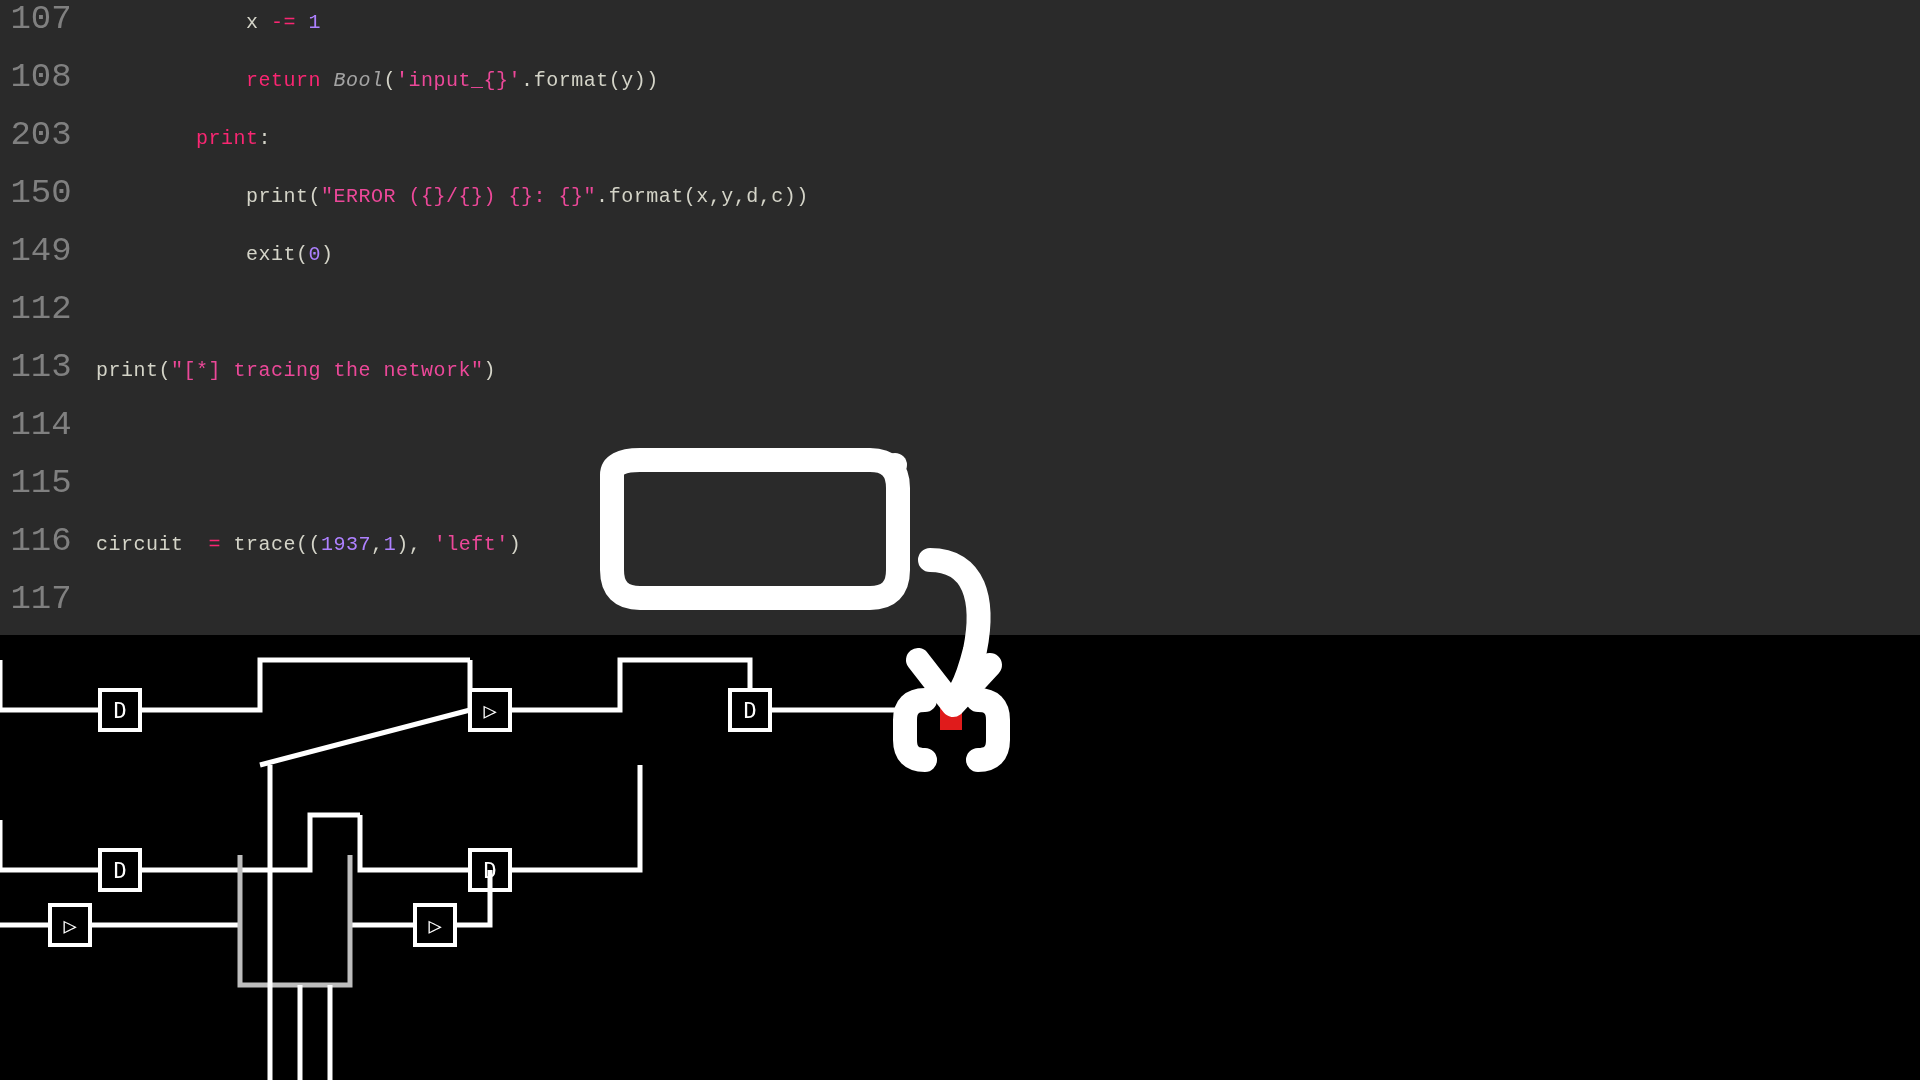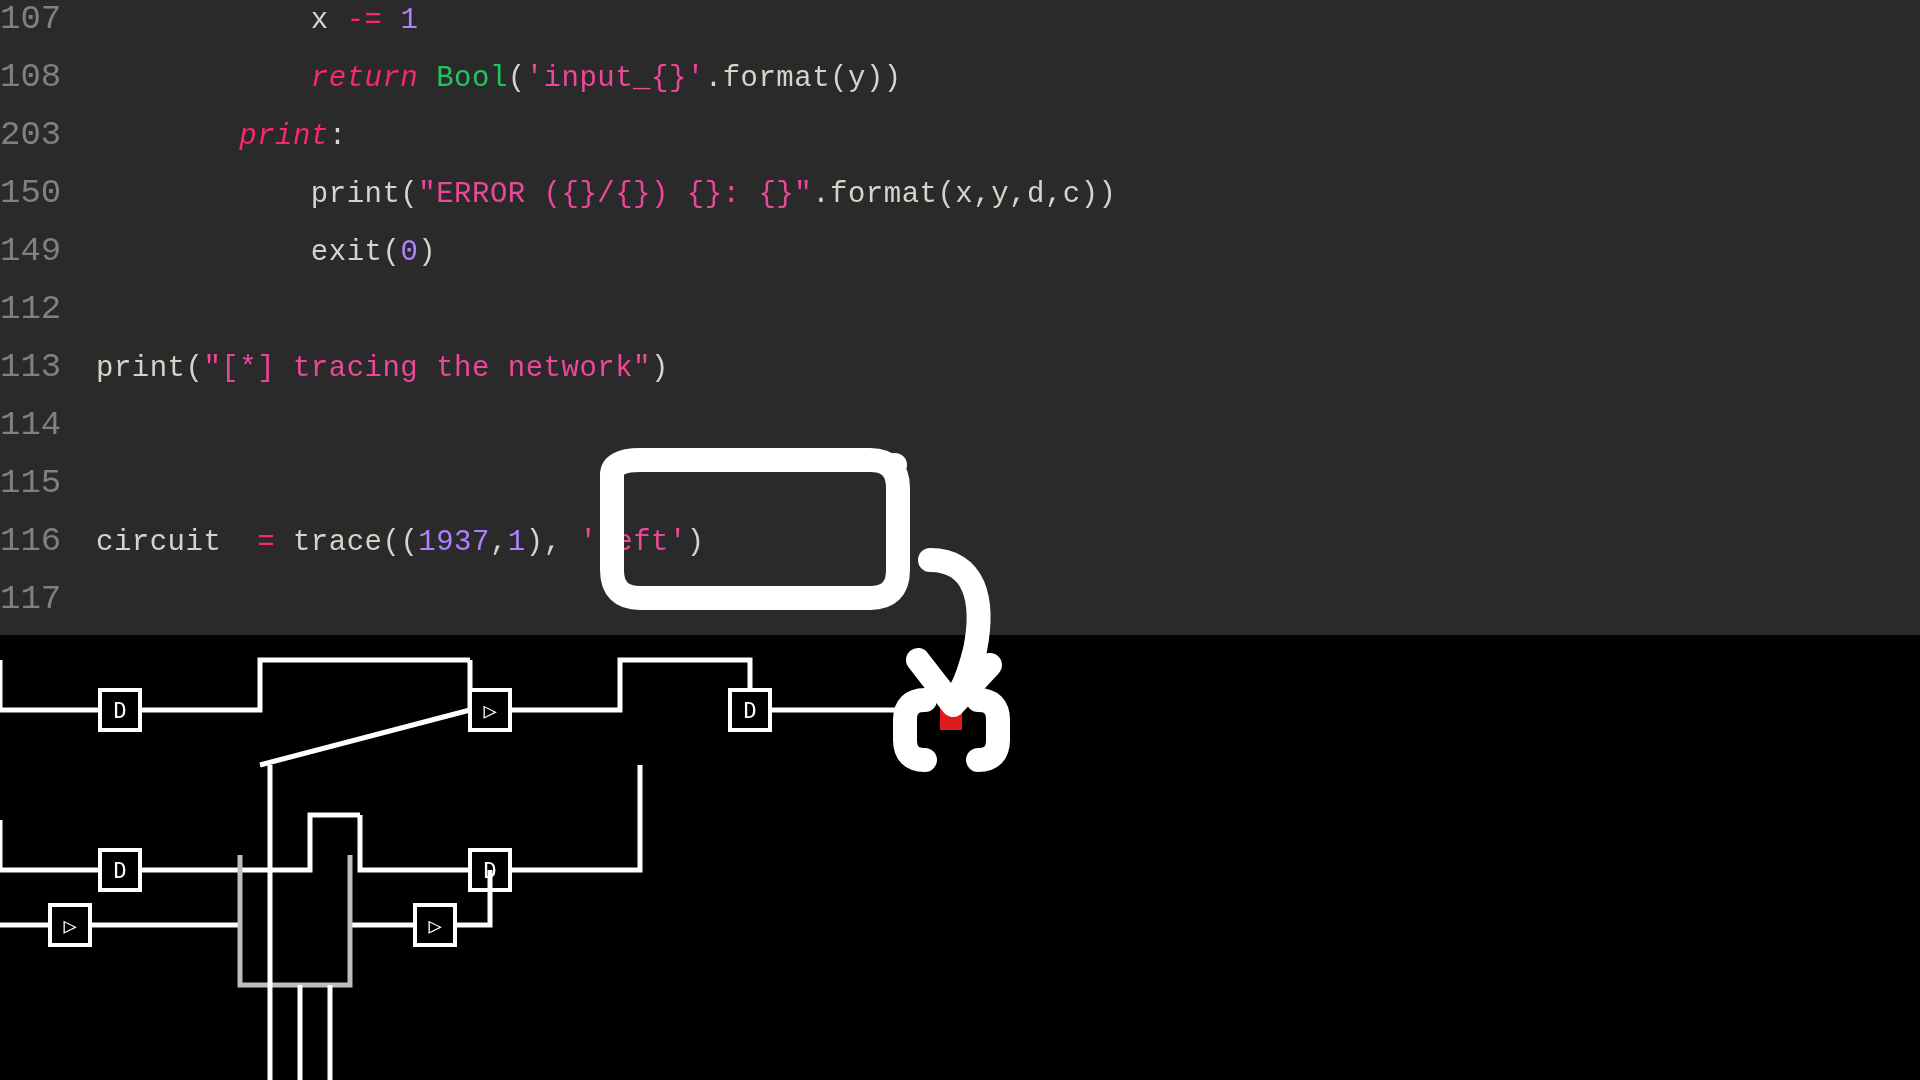--- a/index.html
+++ b/index.html
@@ -17,35 +17,35 @@
     flex-direction: column;
     width: 100%;
   }
   .code-row {
     display: flex;
     align-items: baseline;
     height: 58px;
   }
   .gutter {
     width: 82px;
-    text-align: left;
+    text-align: center;
     color: #808080;
     padding-right: 14px;
     font-size: 34px;
     flex-shrink: 0;
     user-select: none;
   }
   .code {
     white-space: pre;
-    font-size: 29px;
+    font-size: 20px;
     letter-spacing: 0.5px;
   }
   .tok-default   { color: #d4d4c8; }
-  .tok-keyword   { color: #f92672; font-style: italic; }
-  .tok-function  { color: #22c55e; }
+  .tok-keyword   { color: #f92672; }
+  .tok-function  { color: #a3a3a3; font-style: italic; }
   .tok-number    { color: #ae81ff; }
   .tok-string    { color: #ec4899; }
   .tok-op        { color: #f92672; }
   .tok-paren     { color: #d4d4c8; }
 
   
   .stage {
     position: relative;
     width: 1920px;
     height: 1080px;

